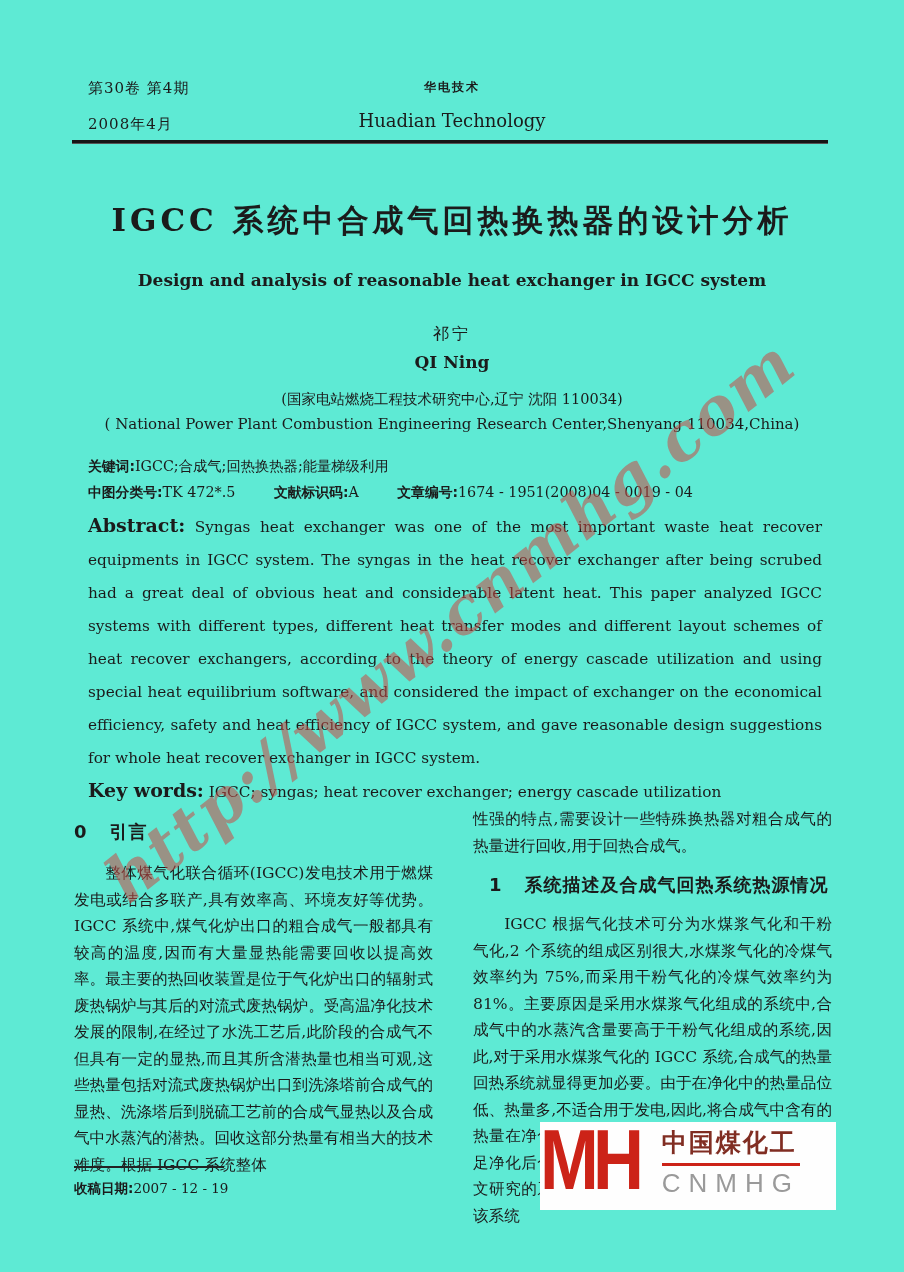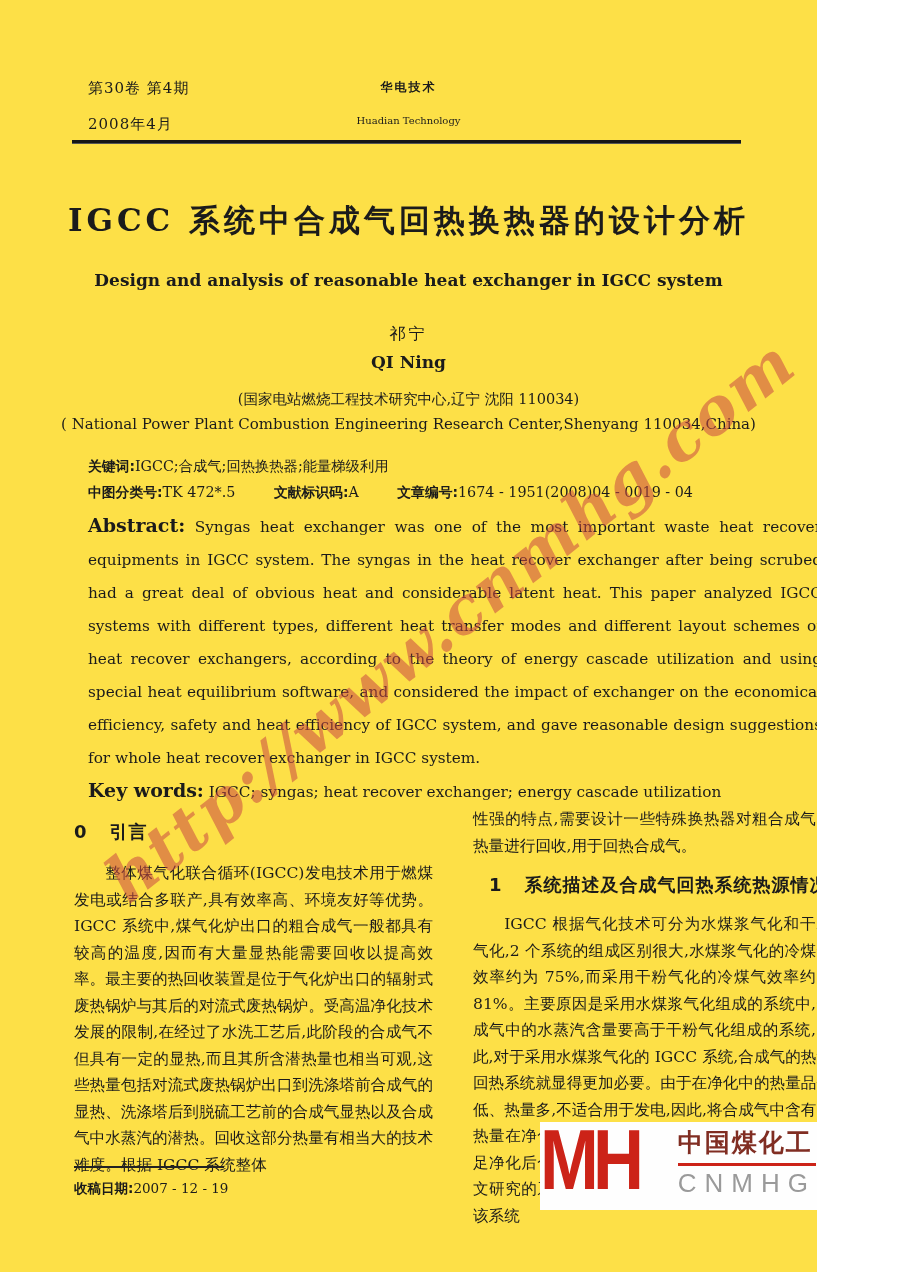--- a/index.html
+++ b/index.html
@@ -1,27 +1,27 @@
 <!DOCTYPE html>
 <html><head>
 <meta charset="utf-8">
 <style>
   * { margin:0; padding:0; box-sizing:border-box; }
   html,body { background:#ffffff; }
   body { font-family:"DejaVu Serif", serif; color:#1b1b1b; }
   .page {
-    position:relative; width:817px; height:1272px;
-    background:#fde047; overflow:hidden;
+    position:relative; width:904px; height:1272px;
+    background:#5eead4; overflow:hidden;
   }
 
   
   .hdr-left { position:absolute; left:88px; top:70px; font-size:15px; line-height:36px; letter-spacing:1px; }
   .hdr-center { position:absolute; left:0; right:0; top:70px; text-align:center; }
   .hdr-center .cn { font-size:12px; font-weight:700; letter-spacing:2px; line-height:34px; }
-  .hdr-center .en { font-size:10px; line-height:34px; }
+  .hdr-center .en { font-size:18px; line-height:34px; }
   .hdr-right { position:absolute; right:84px; top:70px; text-align:center; font-size:16px; font-weight:700; line-height:36px; }
   .hdr-rule { position:absolute; left:72px; right:76px; top:140px; height:3px;
     border-top:3px solid #161616; border-bottom:1px solid #555; }
 
   
   .title-cn { position:absolute; left:0; right:0; top:200px; text-align:center;
     font-size:31px; font-weight:700; letter-spacing:4px; }
   .title-en { position:absolute; left:0; right:0; top:270px; text-align:center;
     font-size:17px; font-weight:600; }
   .author-cn { position:absolute; left:0; right:0; top:324px; text-align:center; font-size:16px; letter-spacing:3px; }
@@ -66,21 +66,21 @@
     font-size:64px; font-style:italic; letter-spacing:2px; white-space:nowrap;
     color:rgba(203,72,67,0.55); font-family:"DejaVu Serif", serif; font-weight:600;
   }
 
   
   .cnmhg { position:absolute; left:540px; top:1122px; width:296px; height:88px;
     background:#fefefe; display:flex; align-items:flex-start; z-index:5; }
   .cnmhg-mark { font-family:"Liberation Sans", sans-serif; font-weight:900;
     font-size:86px; line-height:74px; color:#cc2318; letter-spacing:-7px;
     transform:scaleX(0.82); transform-origin:left top; }
-  .cnmhg-right { margin-left:18px; padding-top:4px; }
+  .cnmhg-right { margin-left:2px; padding-top:4px; }
   .cnmhg-name { font-size:25px; font-weight:600; color:#802d22; letter-spacing:2px;
     border-bottom:3px solid #cc2318; padding-bottom:4px; }
   .cnmhg-sub { font-family:"Liberation Sans", sans-serif; font-size:26px; color:#9a9a9a;
     letter-spacing:8px; margin-top:2px; }
 </style>
 </head>
 <body>
 
 <div class="page">
 

